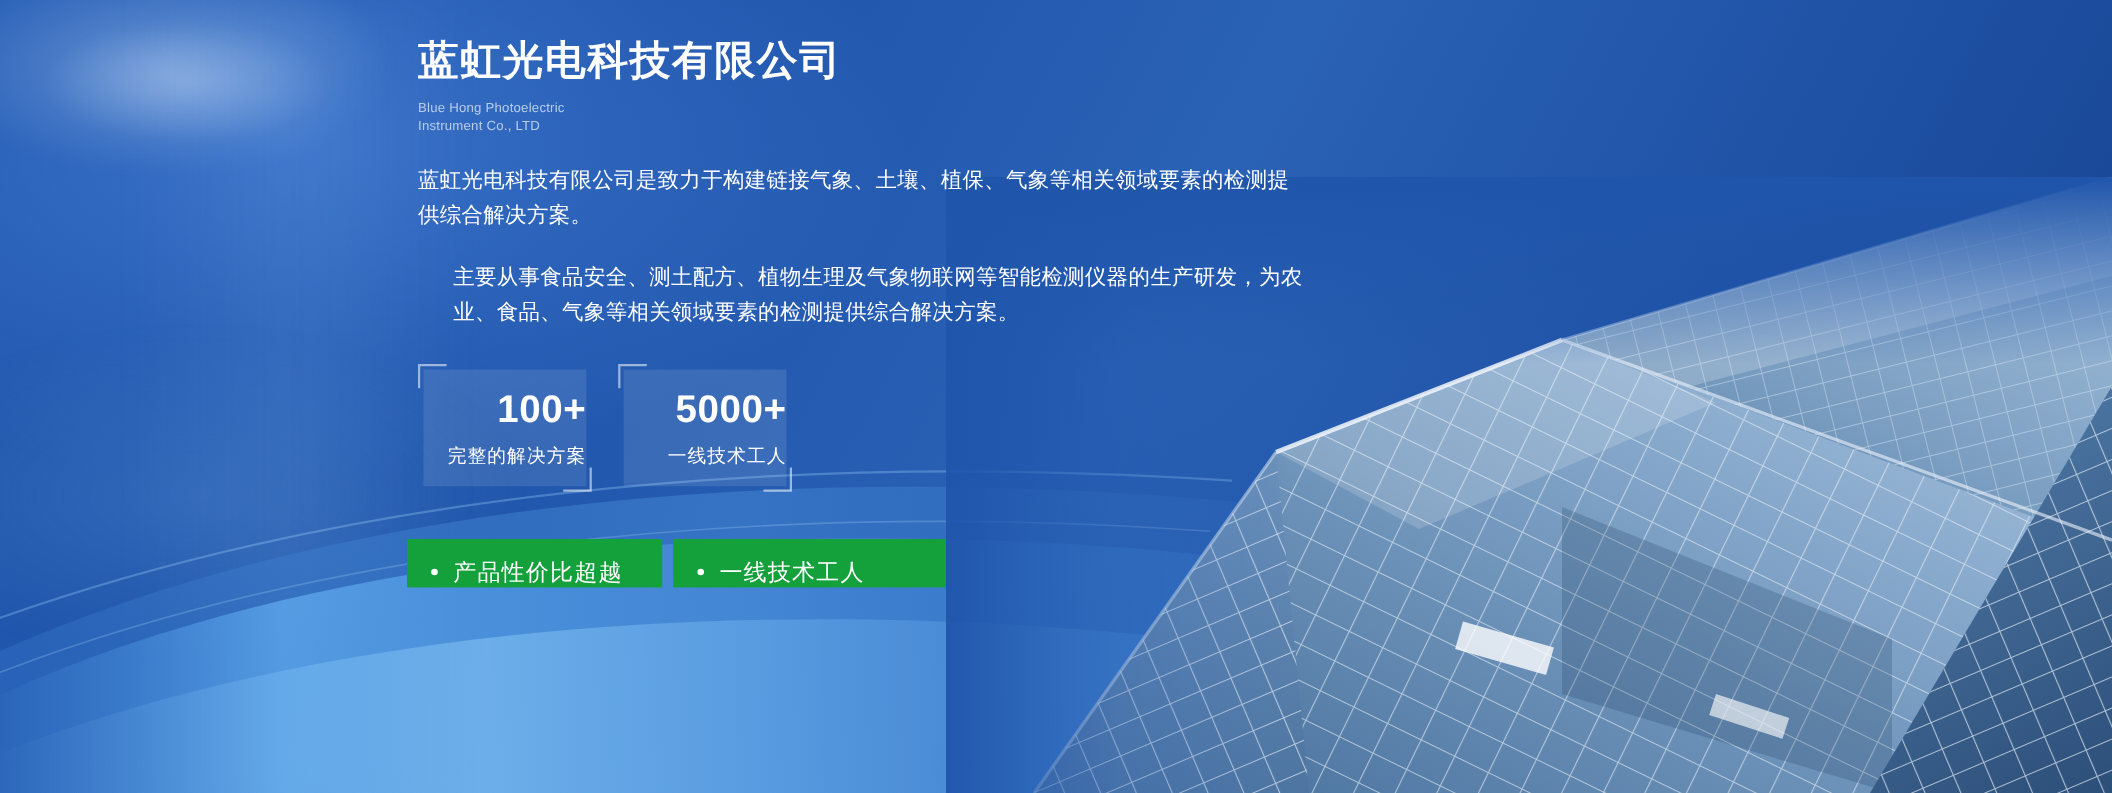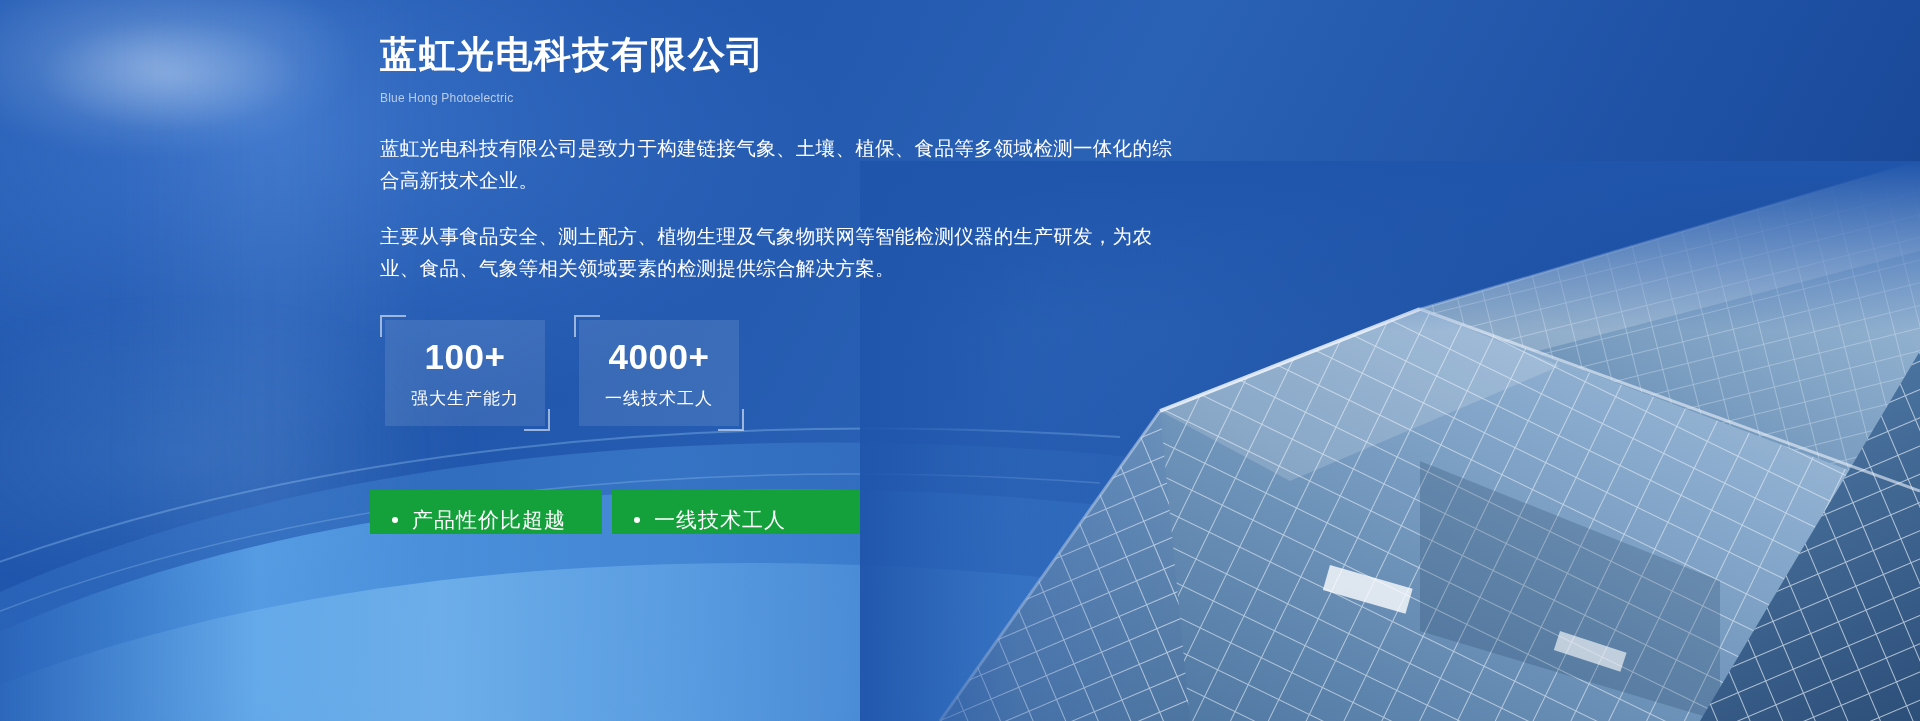--- a/index.html
+++ b/index.html
@@ -79,34 +79,34 @@
   }
 
   .para {
     color:#ffffff;
     font-size:19.5px;
     line-height:1.62;
     letter-spacing:.3px;
     width:800px;
   }
   .para.p1 { margin-top:27px; }
-  .para.p2 { margin-top:25px; }
+  .para.p2 { margin-top:25px;margin-left:32px; }
 
   
   .stats {
     display:flex;
     margin-top:36px;
     margin-left:5px;
     gap:34px;
   }
   .stat {
     position:relative;
-    width:160px;
+    width:148px;
     padding:18px 0 16px;
-    text-align:center;
+    text-align:right;
     background:rgba(255,255,255,0.105);
   }
   .stat .corner-tl,
   .stat .corner-br {
     position:absolute;
     width:26px; height:22px;
     border-color:rgba(255,255,255,.55);
     border-style:solid;
   }
   .stat .corner-tl { top:-5px; left:-5px; border-width:2px 0 0 2px; }
@@ -284,39 +284,40 @@
     </svg>
 
   </div>
 
   <div class="content">
 
     <h1 class="title">蓝虹光电科技有限公司</h1>
 
     <div class="subtitle">
       <div>Blue Hong Photoelectric</div>
+      <div>Instrument Co., LTD</div>
     </div>
 
-    <p class="para p1">蓝虹光电科技有限公司是致力于构建链接气象、土壤、植保、食品等多领域检测一体化的综合高新技术企业。</p>
+    <p class="para p1">蓝虹光电科技有限公司是致力于构建链接气象、土壤、植保、气象等相关领域要素的检测提供综合解决方案。</p>
 
     <p class="para p2">主要从事食品安全、测土配方、植物生理及气象物联网等智能检测仪器的生产研发，为农业、食品、气象等相关领域要素的检测提供综合解决方案。</p>
 
     <div class="stats">
 
       <div class="stat">
         <span class="corner-tl"></span>
         <span class="corner-br"></span>
         <div class="stat-num">100+</div>
-        <div class="stat-label">强大生产能力</div>
+        <div class="stat-label">完整的解决方案</div>
       </div>
 
       <div class="stat">
         <span class="corner-tl"></span>
         <span class="corner-br"></span>
-        <div class="stat-num">4000+</div>
+        <div class="stat-num">5000+</div>
         <div class="stat-label">一线技术工人</div>
       </div>
 
     </div>
   </div>
 
   <div class="tags">
 
     <div class="tag t1">
       <span class="dot"></span>

